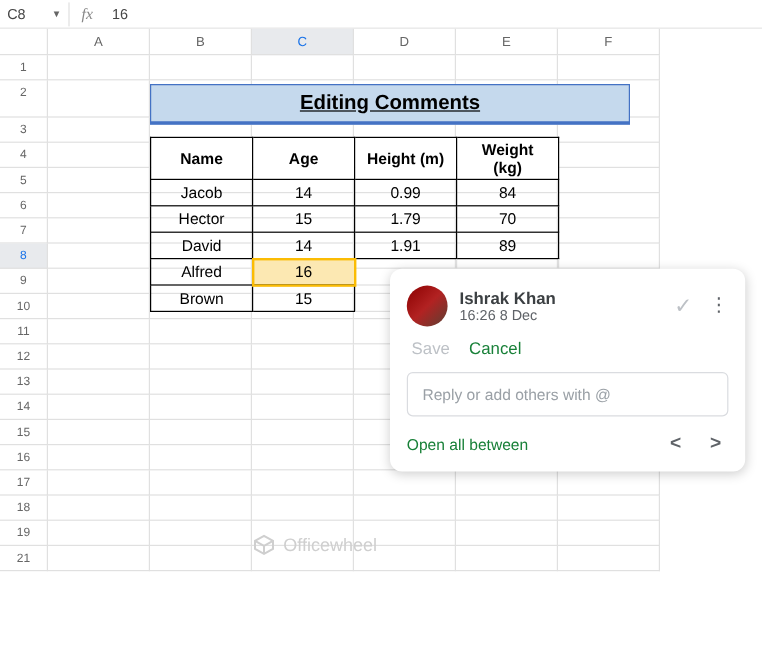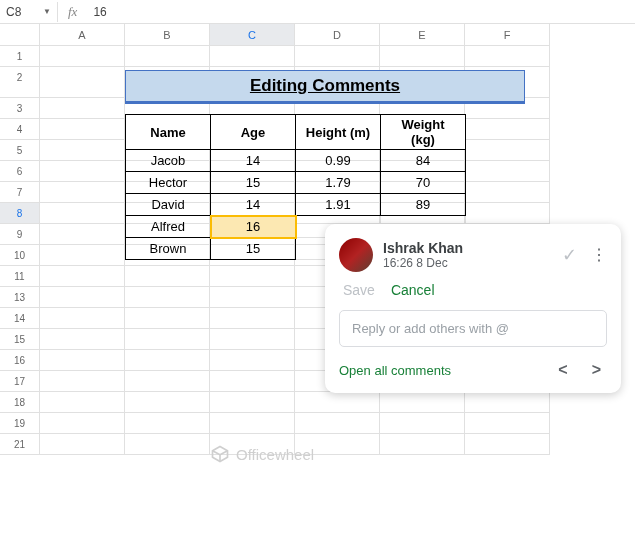--- a/index.html
+++ b/index.html
@@ -171,20 +171,29 @@
       <div class="grid-row">
         <div class="row-h">11</div>
         <div class="cell"></div>
         <div class="cell"></div>
         <div class="cell"></div>
         <div class="cell"></div>
         <div class="cell"></div>
         <div class="cell"></div>
       </div>
       <div class="grid-row">
+        <div class="row-h">12</div>
+        <div class="cell"></div>
+        <div class="cell"></div>
+        <div class="cell"></div>
+        <div class="cell"></div>
+        <div class="cell"></div>
+        <div class="cell"></div>
+      </div>
+      <div class="grid-row">
         <div class="row-h">13</div>
         <div class="cell"></div>
         <div class="cell"></div>
         <div class="cell"></div>
         <div class="cell"></div>
         <div class="cell"></div>
         <div class="cell"></div>
       </div>
       <div class="grid-row">
         <div class="row-h">14</div>
@@ -307,21 +316,21 @@
         <span class="check">✓</span>
         <span class="more-dots">⋮</span>
       </div>
     </div>
     <div class="btn-row">
       <span class="btn-save">Save</span>
       <span class="btn-cancel">Cancel</span>
     </div>
     <div class="reply-box">Reply or add others with @</div>
     <div class="card-foot">
-      <span class="open-all">Open all comments</span>
+      <span class="open-all">Open all between</span>
       <div class="nav-arrows">
         <span>&lt;</span>
         <span>&gt;</span>
       </div>
     </div>
   </div>
 
   <div class="watermark">
     <svg class="wm-icon" viewBox="0 0 24 24" fill="none" stroke="#cfcfcf" stroke-width="2">
         <polygon points="12,3 21,8 21,16 12,21 3,16 3,8"></polygon>

